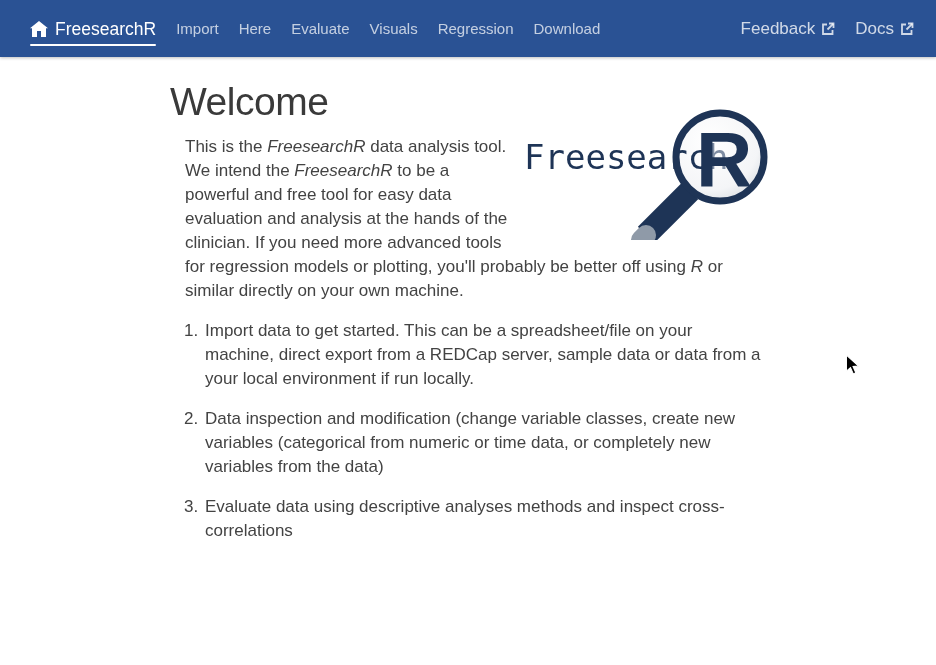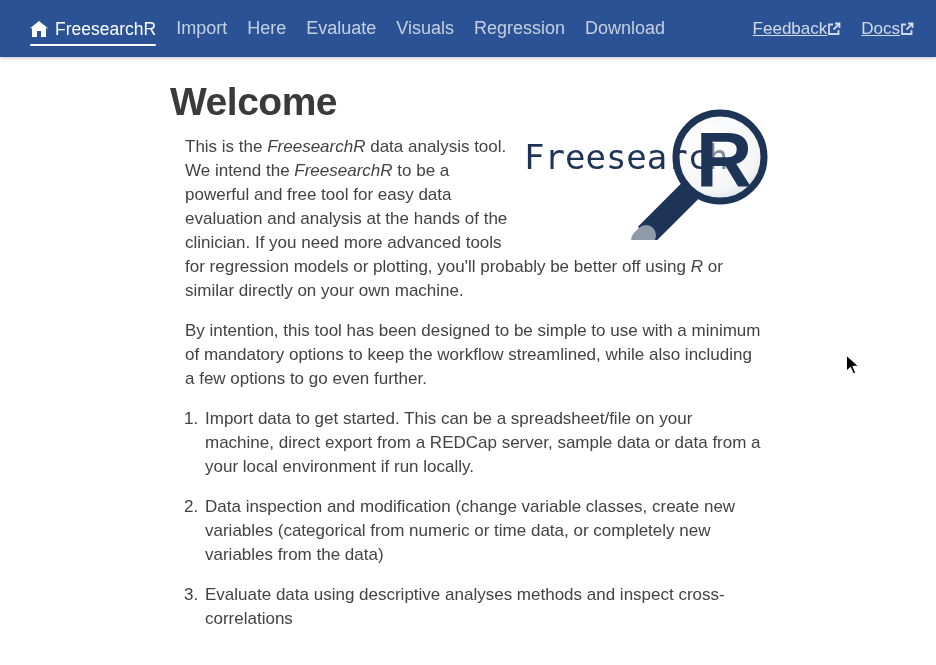--- a/index.html
+++ b/index.html
@@ -24,45 +24,45 @@
     position: relative; padding: 14px 0 12px 0;
     cursor: pointer; text-decoration: none;
   }
   .brand::after {
     content: ""; position: absolute; left: 0; right: 0; bottom: 6px;
     height: 2.5px; background: #ffffff; border-radius: 1px;
   }
   .brand .home-ic { display: inline-flex; margin-bottom: 2px; }
   .nav-item {
     color: rgba(255,255,255,.72);
-    font-size: 18px; padding: 0 10px; cursor: pointer; white-space: nowrap;
+    font-size: 15px; padding: 0 10px; cursor: pointer; white-space: nowrap;
   }
   .nav-item:first-of-type { margin-left: 10px; }
   .nav-right { margin-left: auto; display: flex; align-items: center; }
   .nav-ext {
     color: rgba(255,255,255,.78);
     font-size: 17px; padding: 0 10px; cursor: pointer;
-    display: inline-flex; align-items: center; white-space: nowrap; text-decoration: underline;
+    display: inline-flex; align-items: center; gap: 6px; white-space: nowrap;
   }
   .ext-ic { display: inline-flex; margin-top: 1px; }
 
   
   .content {
     margin-left: 170px;
     width: 594px;
     position: relative;
   }
   .logo-float {
     float: right;
     width: 250px; height: 145px;
     margin: 16px -8px 10px 14px;
   }
   h1.page-title {
     font-size: 39px;
-    font-weight: 700;
+    font-weight: 400;
     color: #3a3a3a;
     letter-spacing: -0.5px;
     margin: 22px 0 9px 0;
     line-height: 1.2;
   }
   .content p {
     font-size: 17px;
     line-height: 24px;
     margin-bottom: 16px;
     color: #434343;
@@ -148,21 +148,20 @@
       <circle cx="198" cy="62" r="44" fill="none" stroke="#1e3456" stroke-width="7"></circle>
 
       <text x="174" y="91" font-family="'Liberation Sans', sans-serif" font-size="78" font-weight="bold" fill="#1e3456" id="logo-letter-r">R</text>
     </svg>
   </div>
 
   <h1 class="page-title">Welcome</h1>
 
   <p><span>This is the </span><span class="italic">FreesearchR</span><span> data analysis tool. We intend the </span><span class="italic">FreesearchR</span><span> to be a powerful and free tool for easy data evaluation and analysis at the hands of the clinician. If you need more advanced tools for regression models or plotting, you'll probably be better off using </span><span class="italic">R</span><span> or similar directly on your own machine.</span></p>
 
-  <p>By intention, this tool has been designed to be simple to use with a minimum of mandatory options to keep the workflow streamlined, while also including a few options to go even further.</p>
 
 
   <ol class="fn-list">
     <li>Import data to get started. This can be a spreadsheet/file on your machine, direct export from a REDCap server, sample data or data from a your local environment if run locally.</li>
     <li>Data inspection and modification (change variable classes, create new variables (categorical from numeric or time data, or completely new variables from the data)</li>
     <li>Evaluate data using descriptive analyses methods and inspect cross-correlations</li>
   </ol>
 </main>
 
 <div class="cursor">

